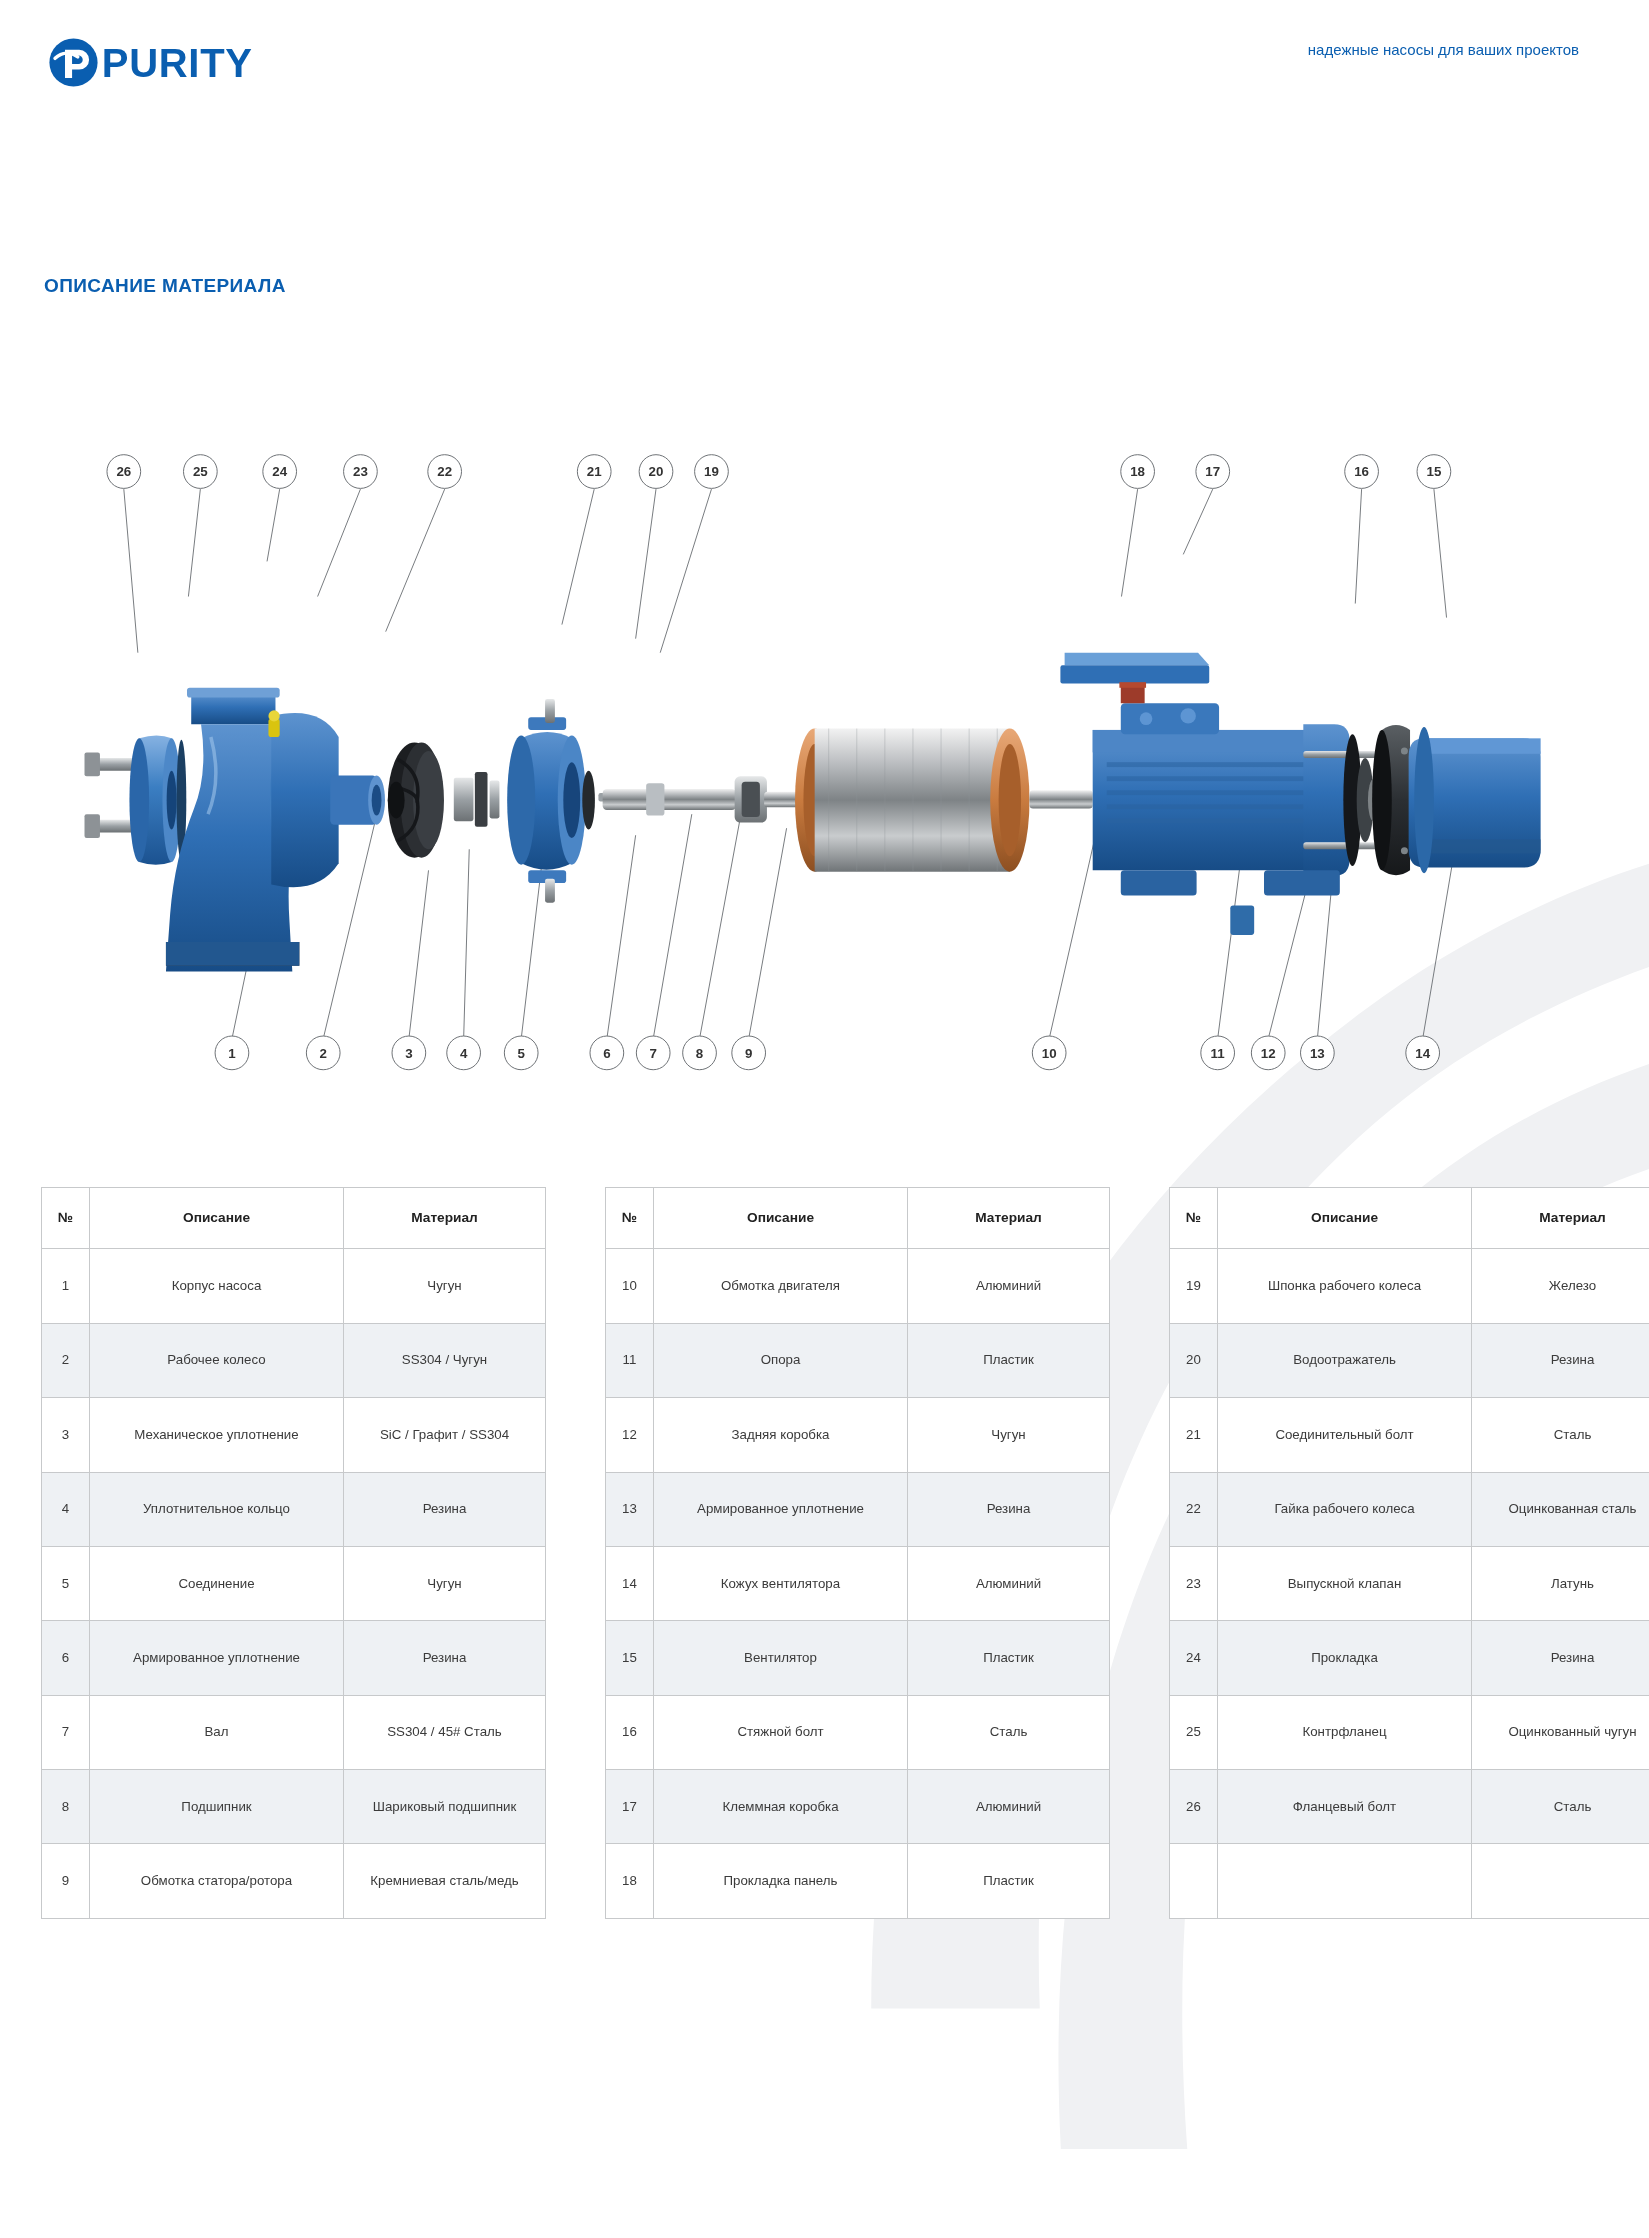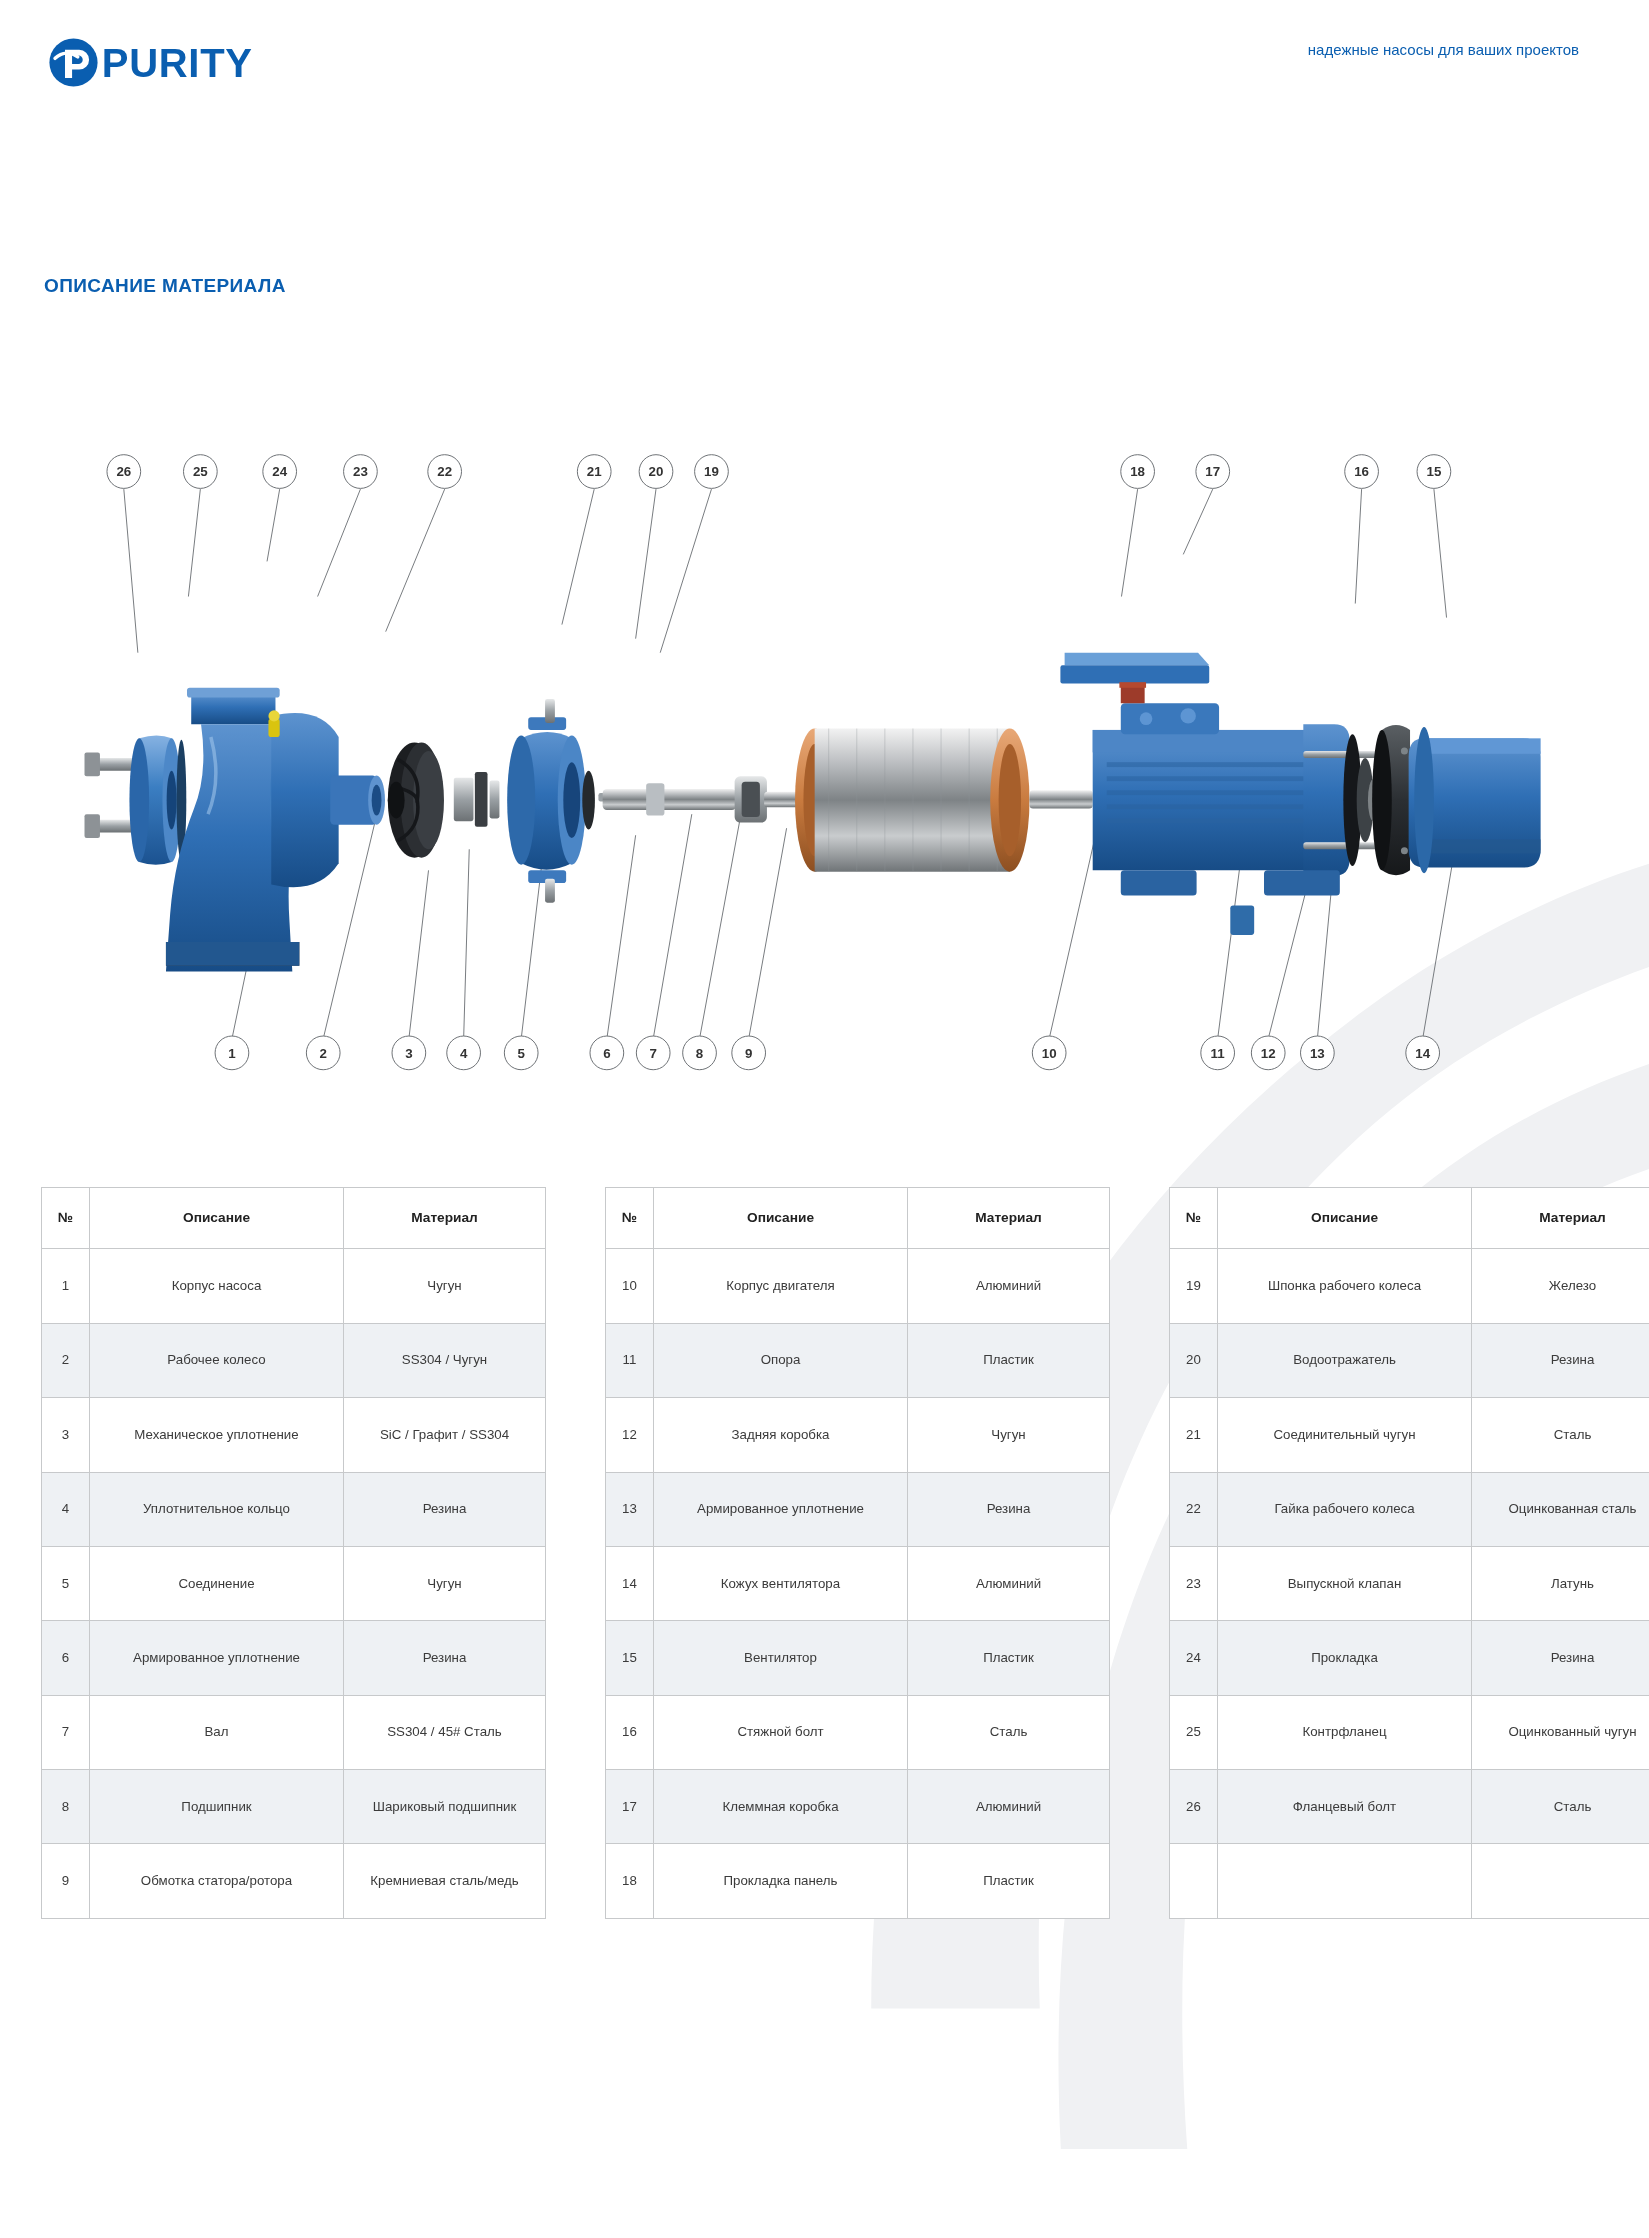--- a/index.html
+++ b/index.html
@@ -604,21 +604,21 @@
       <thead>
         <tr>
           <th>№</th>
           <th>Описание</th>
           <th>Материал</th>
         </tr>
       </thead>
       <tbody>
         <tr>
           <td>10</td>
-          <td>Корпус двигателя</td>
+          <td>Обмотка двигателя</td>
           <td>Алюминий</td>
         </tr>
         <tr>
           <td>11</td>
           <td>Опора</td>
           <td>Пластик</td>
         </tr>
         <tr>
           <td>12</td>
           <td>Задняя коробка</td>
@@ -678,21 +678,21 @@
           <td>Шпонка рабочего колеса</td>
           <td>Железо</td>
         </tr>
         <tr>
           <td>20</td>
           <td>Водоотражатель</td>
           <td>Резина</td>
         </tr>
         <tr>
           <td>21</td>
-          <td>Соединительный чугун</td>
+          <td>Соединительный болт</td>
           <td>Сталь</td>
         </tr>
         <tr>
           <td>22</td>
           <td>Гайка рабочего колеса</td>
           <td>Оцинкованная сталь</td>
         </tr>
         <tr>
           <td>23</td>
           <td>Выпускной клапан</td>

